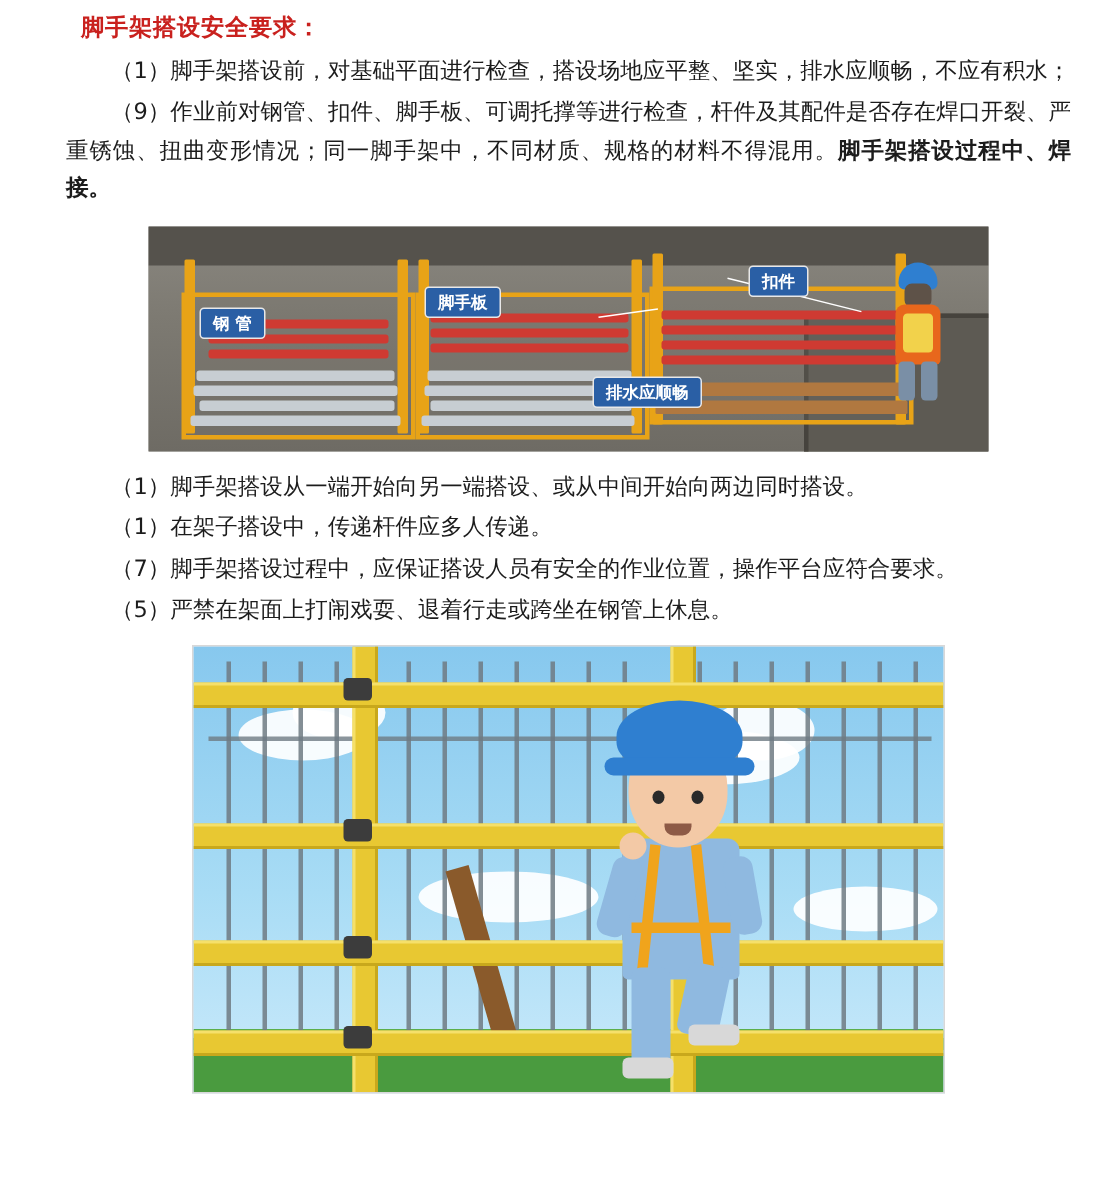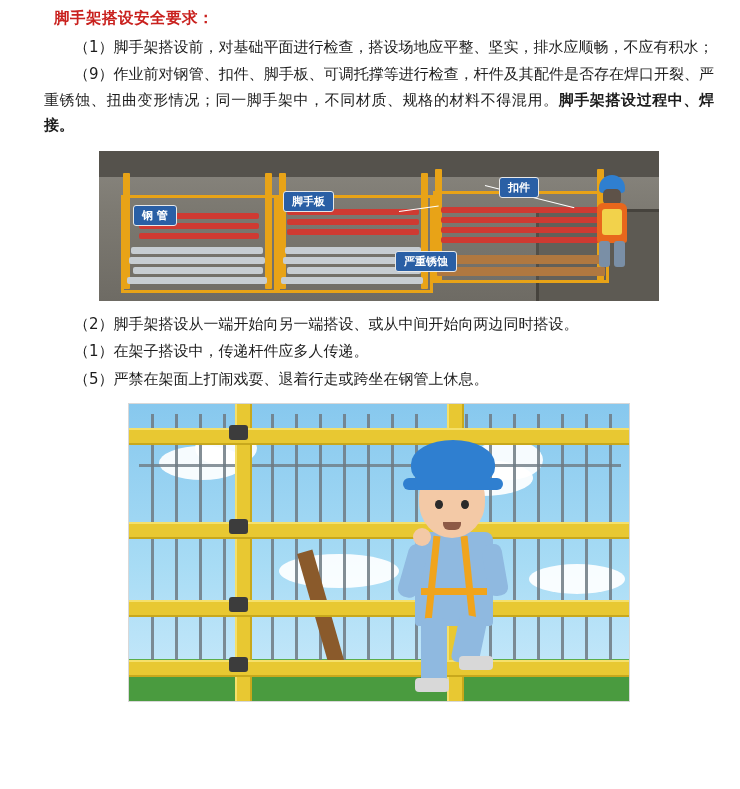--- a/index.html
+++ b/index.html
@@ -207,27 +207,28 @@
       <div class="f1-worker-body" style="left:498px; top:52px;"></div>
       <div class="f1-worker-vest" style="left:503px; top:58px;"></div>
       <div class="f1-worker-leg" style="left:500px; top:90px;"></div>
       <div class="f1-worker-leg" style="left:515px; top:90px;"></div>
 
       <div class="f1-leader" style="left:386px; top:34px; width:92px; transform:rotate(14deg);"></div>
       <div class="f1-leader" style="left:300px; top:60px; width:40px; transform:rotate(-8deg);"></div>
 
       <div class="f1-tag" style="left:34px; top:54px;">钢 管</div>
       <div class="f1-tag" style="left:184px; top:40px;">脚手板</div>
-      <div class="f1-tag" style="left:296px; top:100px;">严重锈蚀</div>
+      <div class="f1-tag" style="left:296px; top:100px;">排水应顺畅</div>
       <div class="f1-tag" style="left:400px; top:26px;">扣件</div>
     </div>
   </div>
 
-  <p class="list-line">（2）脚手架搭设从一端开始向另一端搭设、或从中间开始向两边同时搭设。</p>
+  <p class="list-line">（1）脚手架搭设从一端开始向另一端搭设、或从中间开始向两边同时搭设。</p>
   <p class="list-line">（1）在架子搭设中，传递杆件应多人传递。</p>
+  <p class="list-line">（7）脚手架搭设过程中，应保证搭设人员有安全的作业位置，操作平台应符合要求。</p>
   <p class="list-line">（5）严禁在架面上打闹戏耍、退着行走或跨坐在钢管上休息。</p>
 
   <div class="fig2-wrap">
     <div class="fig2">
       <div class="f2-sky"></div>
 
       <div class="f2-cloud" style="left:30px; top:42px; width:86px; height:34px;"></div>
       <div class="f2-cloud" style="left:66px; top:26px; width:62px; height:36px;"></div>
       <div class="f2-cloud" style="left:300px; top:56px; width:104px; height:36px;"></div>
       <div class="f2-cloud" style="left:344px; top:36px; width:70px; height:40px;"></div>

